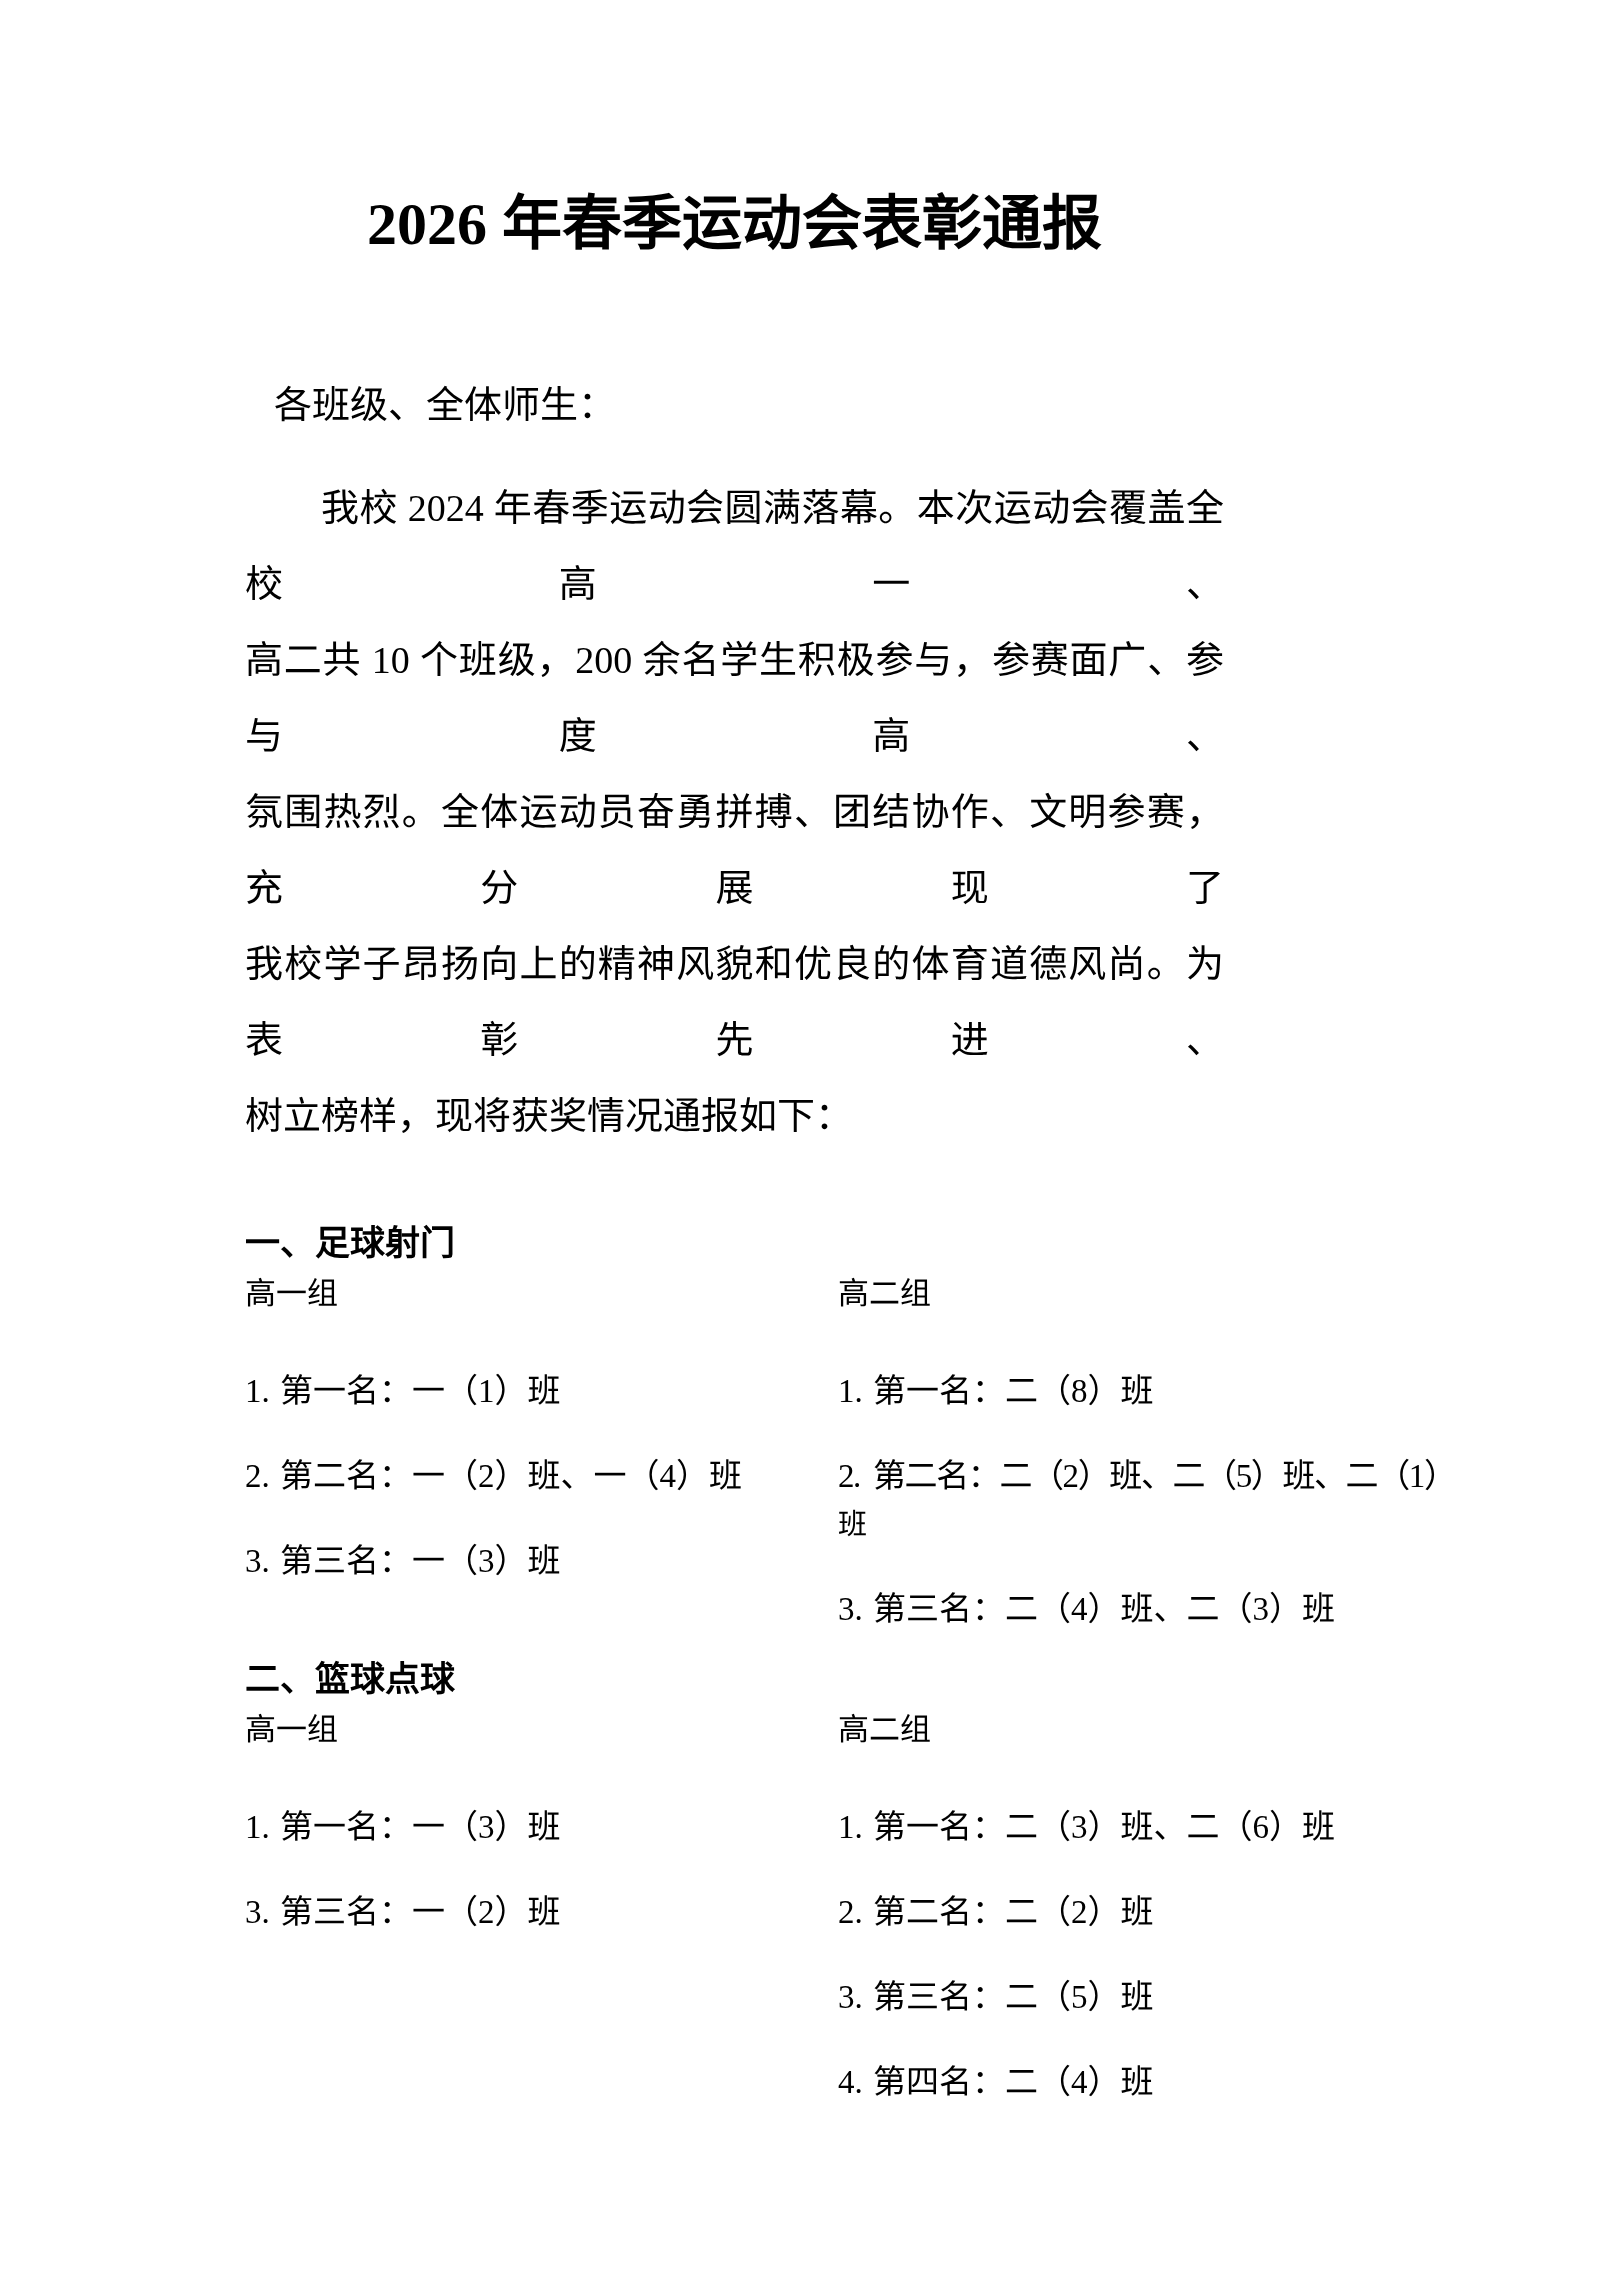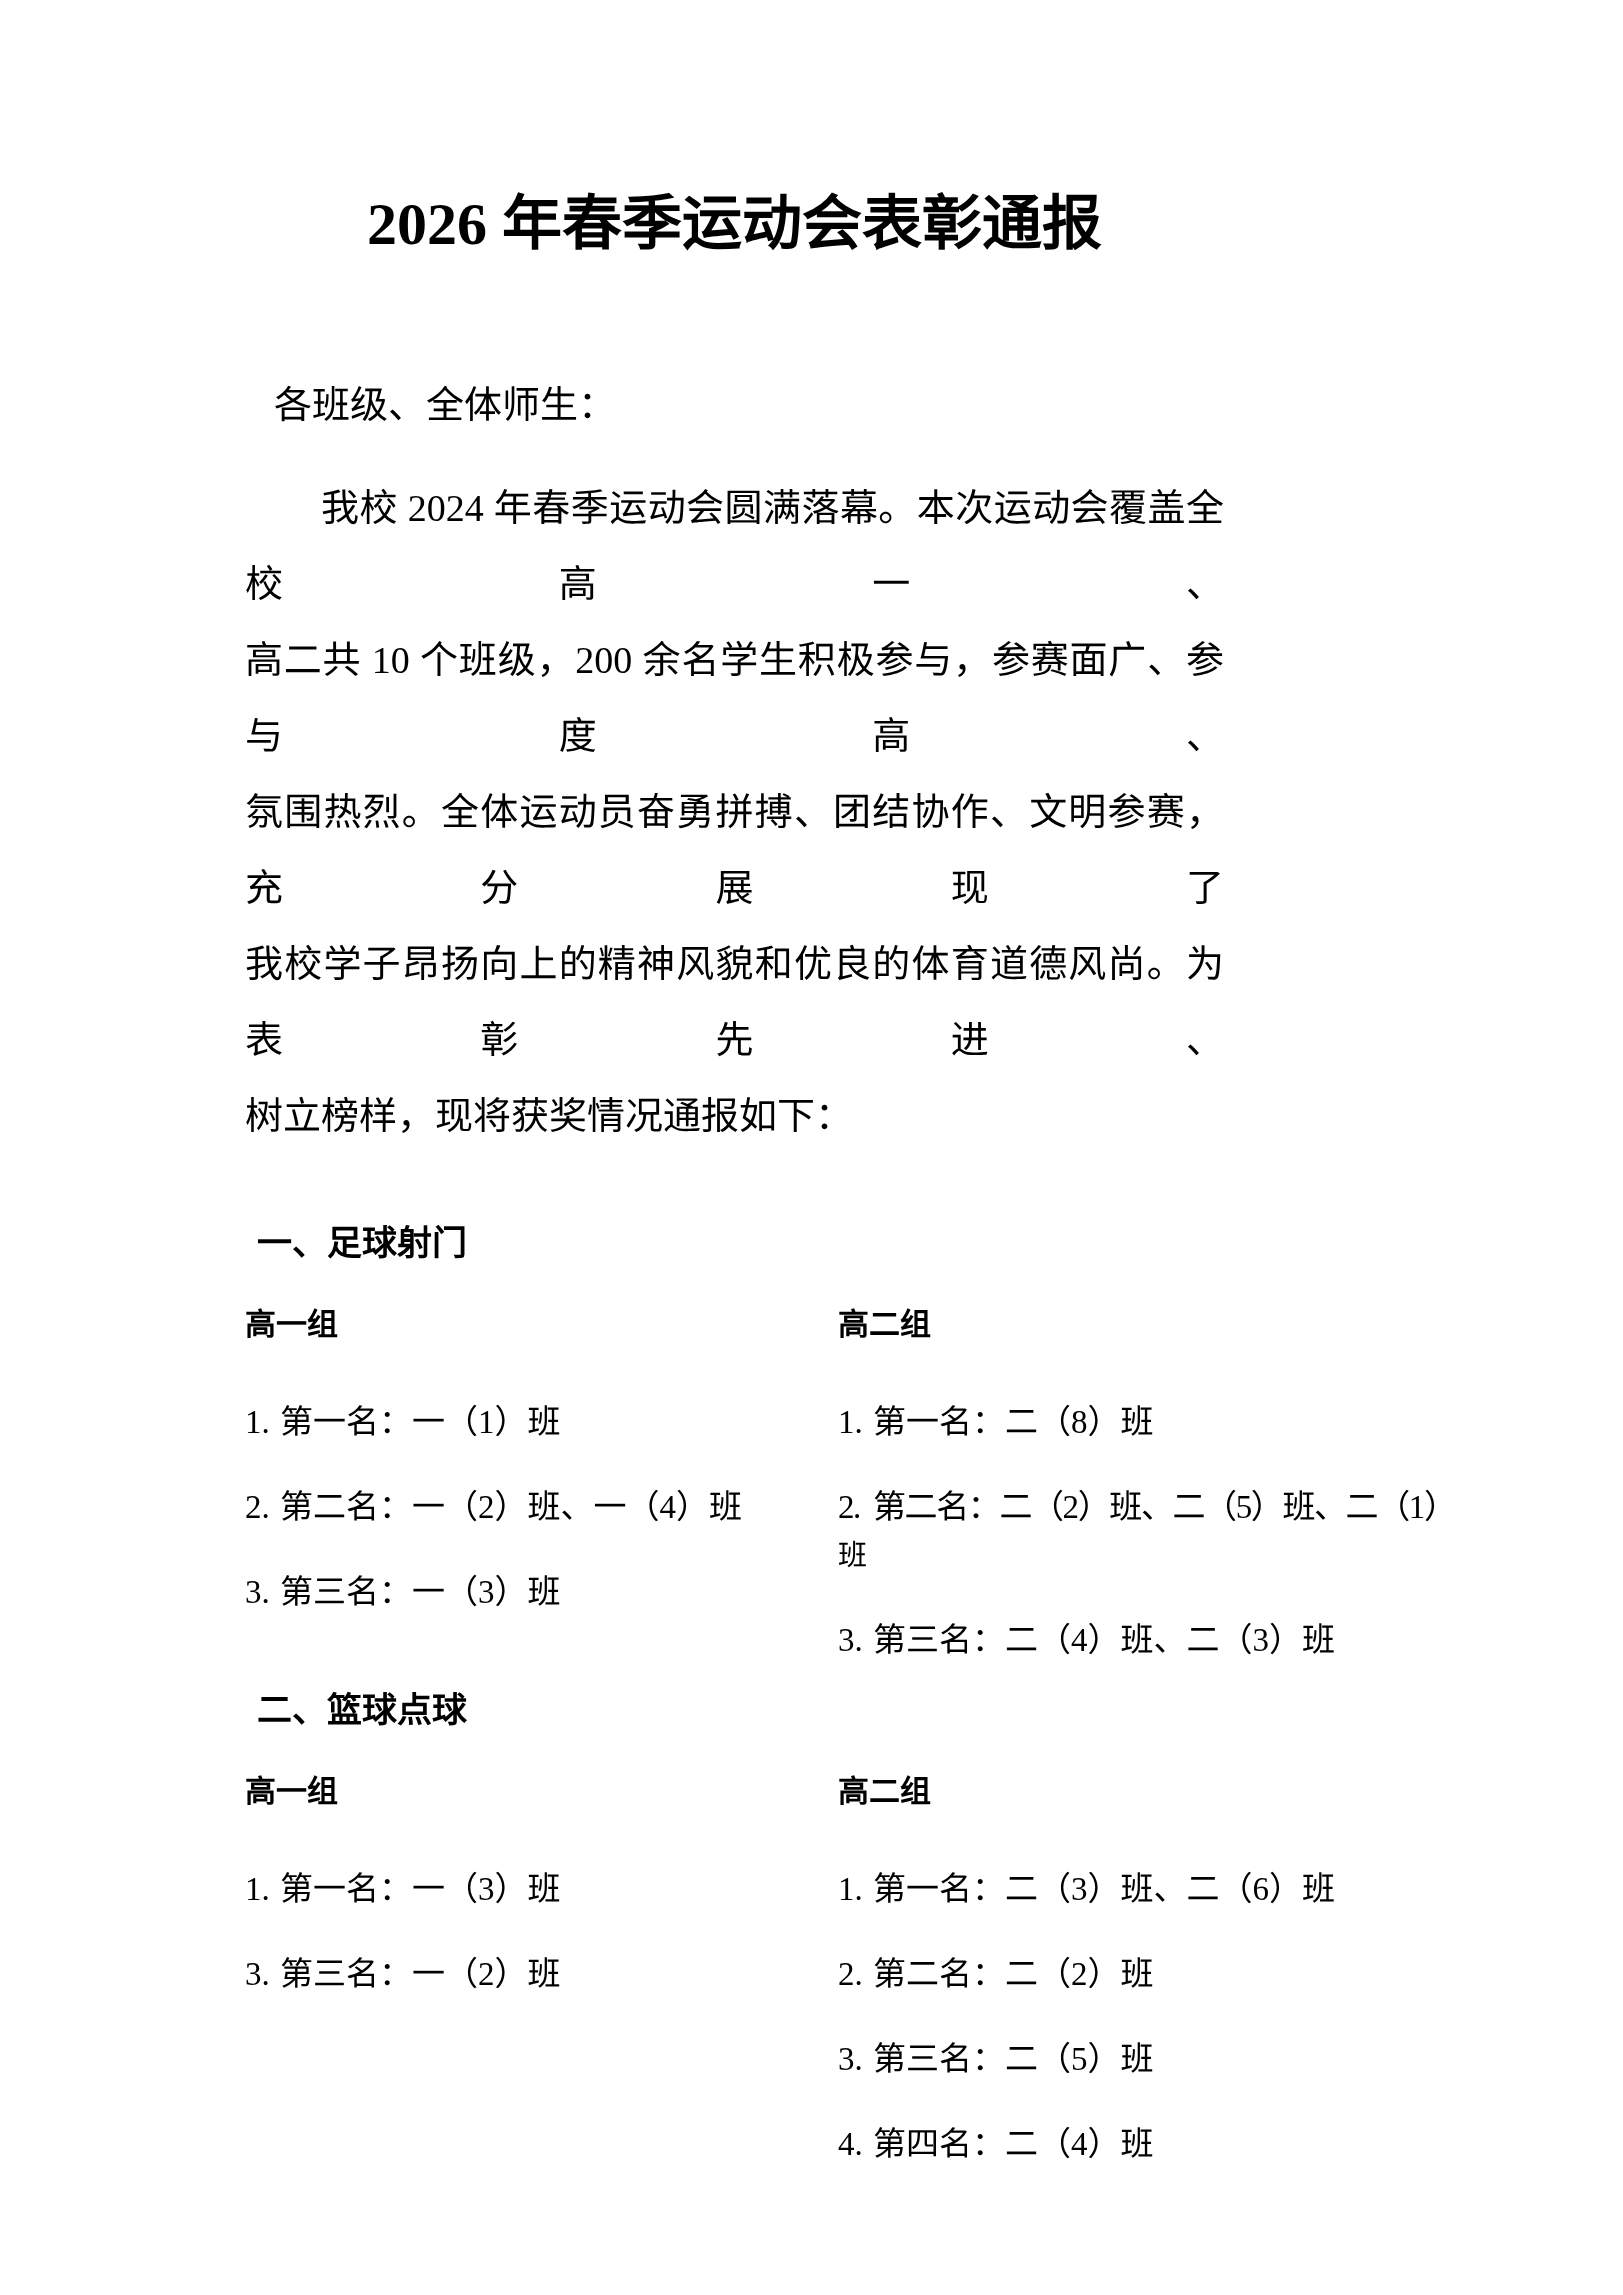--- a/index.html
+++ b/index.html
@@ -37,34 +37,32 @@
   }
   .para-line.indent { text-indent: 76px; }
   .para-line.last { text-align: left; text-align-last: auto; }
 
   .section-heading {
     margin-top: 61px;
     font-size: 35px;
     line-height: 55px;
     font-weight: bold;
     font-family: "Liberation Sans", "DejaVu Sans", sans-serif;
-    margin-left: 12px;
   }
   .section-heading.second { margin-top: 17.7px; }
 
   .columns { display: flex; align-items: flex-start; }
   .col { box-sizing: border-box; }
   .col.left  { width: 593px; flex: none; }
   .col.right { width: 539px; flex: none; }
 
   .group-label {
-    margin-top: 31px;
     font-size: 31px;
     line-height: 48px;
-    font-weight: bold;
+    font-weight: normal;
     font-family: "Liberation Sans", "DejaVu Sans", sans-serif;
   }
   .list { margin-top: 49px; }
   .list-item { margin-bottom: 37px; }
   .list-item:last-child { margin-bottom: 0; }
   .item-line {
     font-size: 33px;
     line-height: 48px;
     white-space: nowrap;
   }

